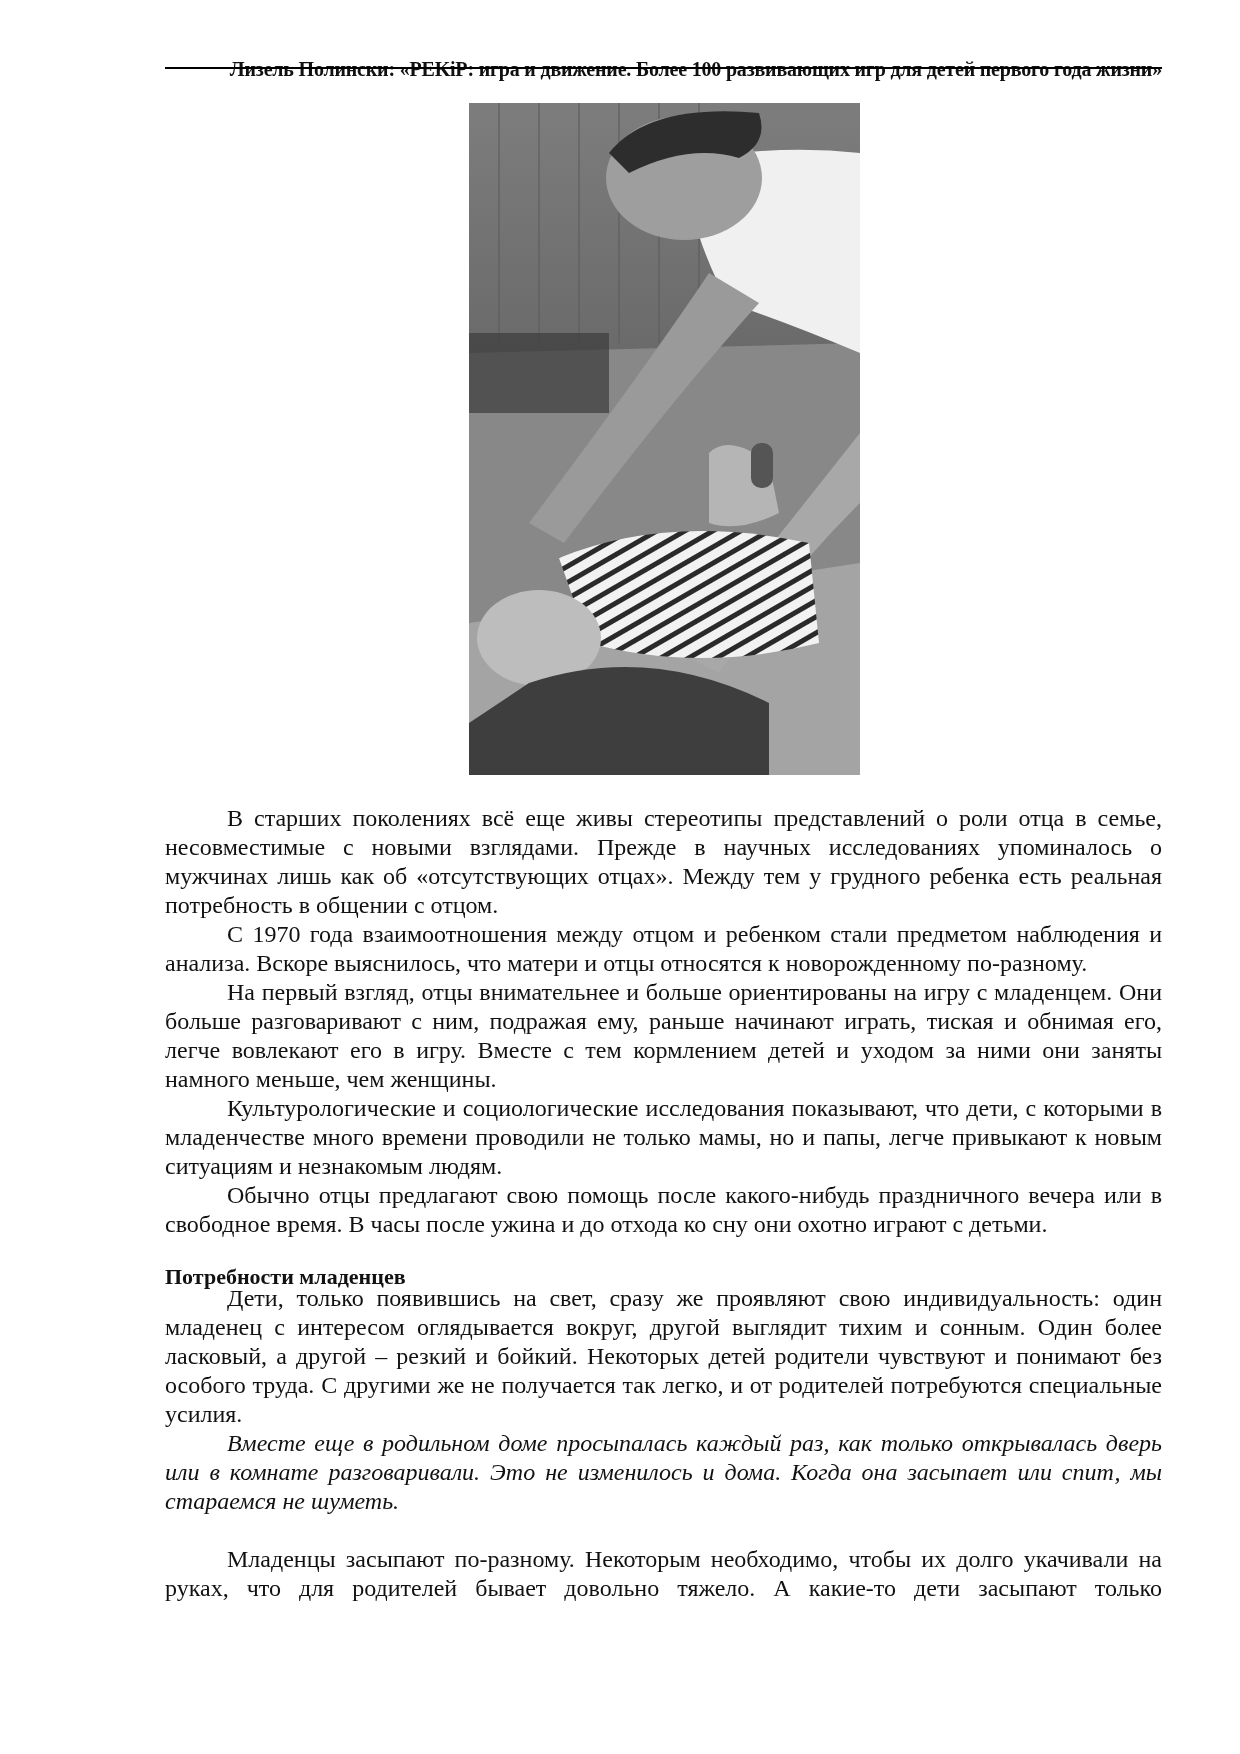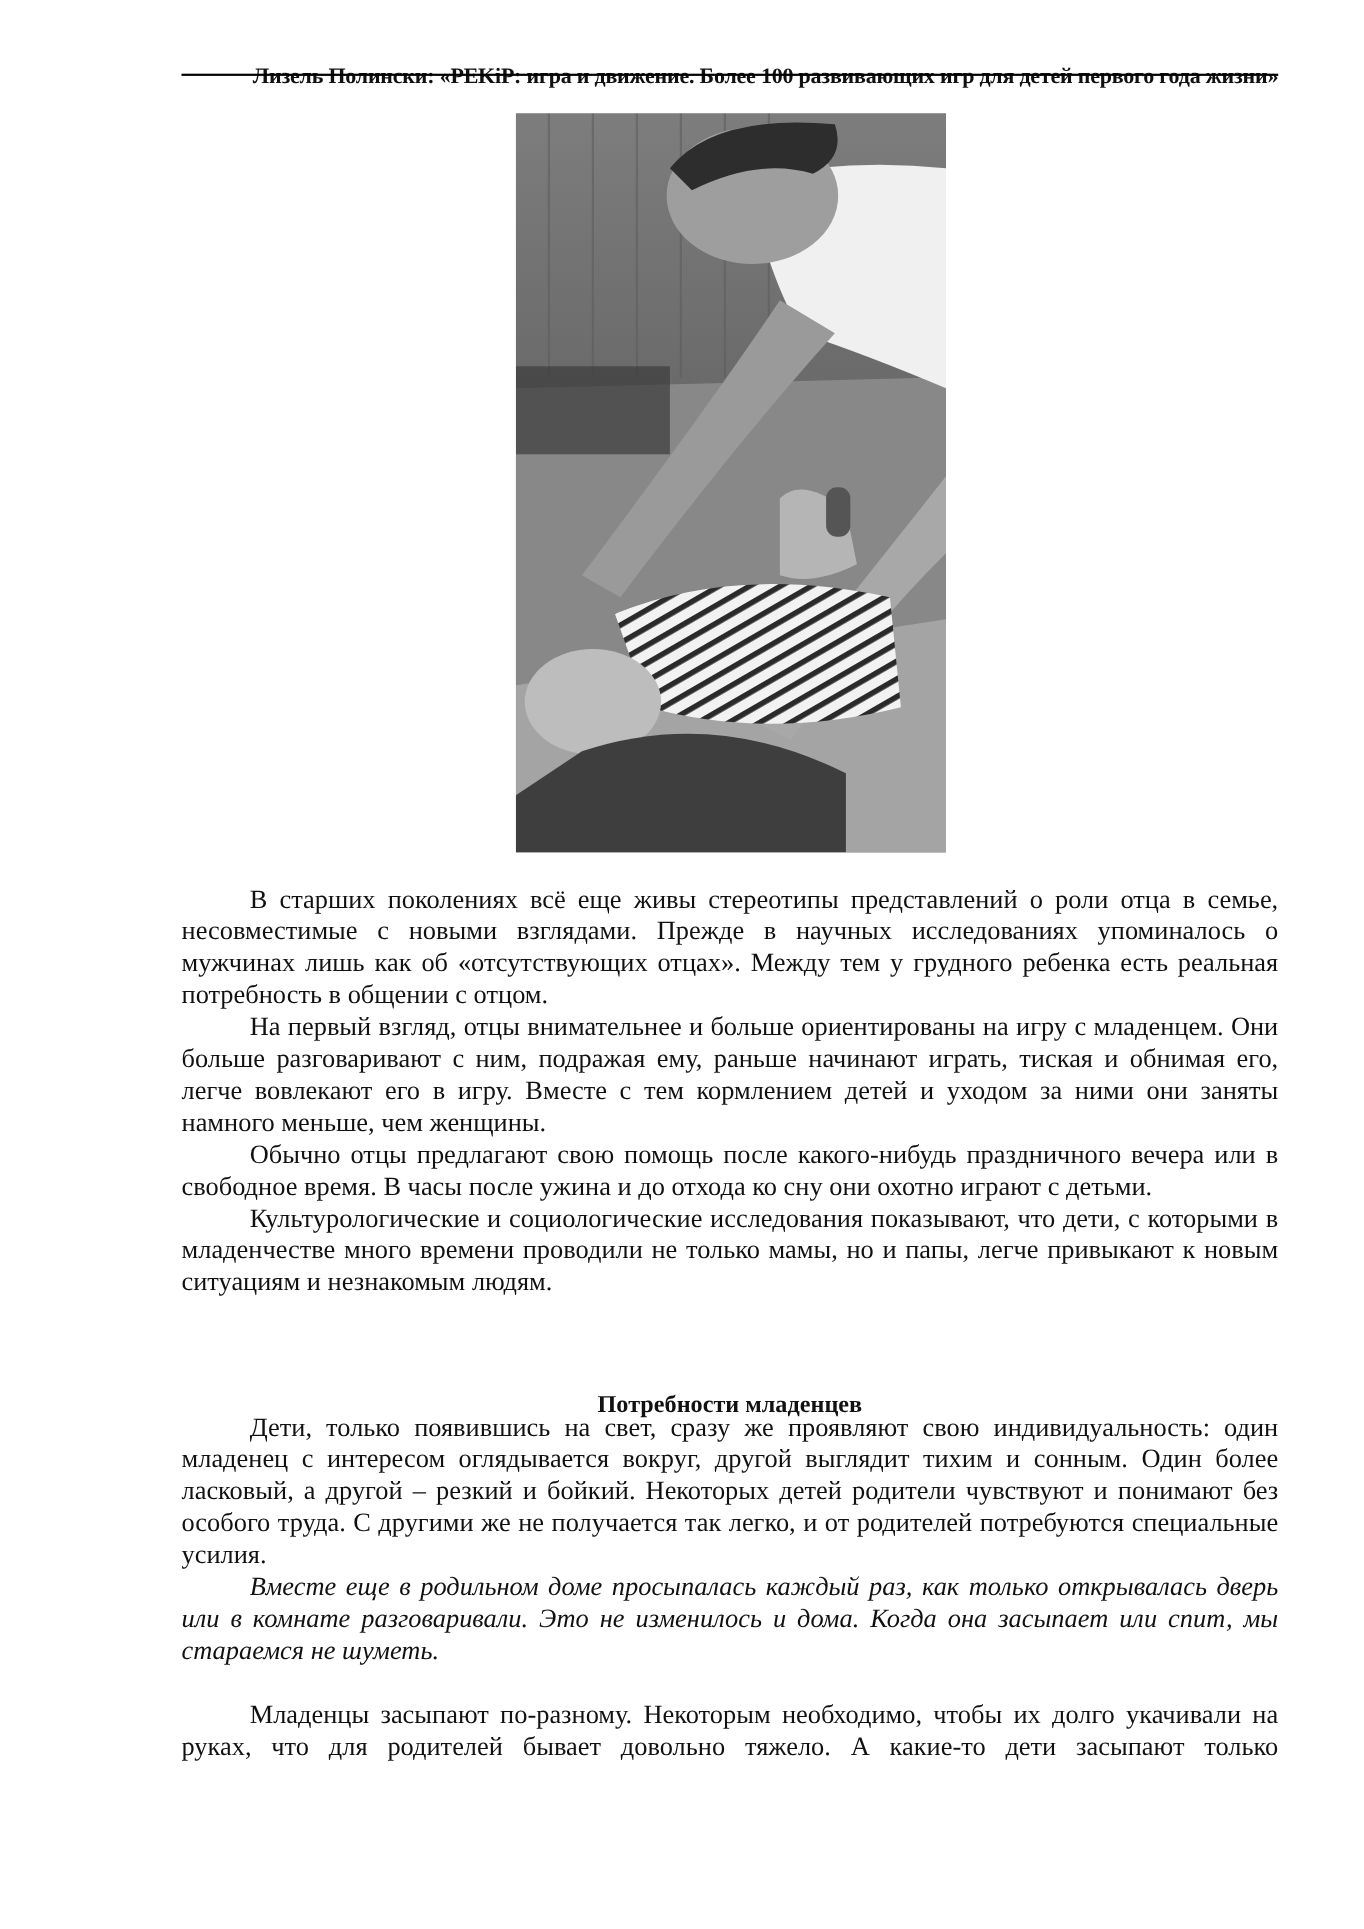--- a/index.html
+++ b/index.html
@@ -7,21 +7,21 @@
          font-family: "Liberation Serif", "DejaVu Serif", serif; color: #111; }
   .running-header { position: absolute; left: 165px; top: 56px; width: 997px;
          font-weight: bold; font-size: 20px; line-height: 26px; white-space: nowrap;
          letter-spacing: -0.2px; text-align: right; }
   .header-rule { position: absolute; left: 165px; top: 67px; width: 997px; height: 2px; background: #000; }
   .photo { position: absolute; left: 469px; top: 103px; width: 391px; height: 672px; overflow: hidden; background: #8a8a8a; }
   .text-block { position: absolute; left: 165px; width: 997px; font-size: 24px; line-height: 29px; }
   .text-block p { margin: 0; text-indent: 62px; text-align: justify; }
   .text-block p.italic { font-style: italic; }
   .section-heading { position: absolute; left: 165px; width: 997px; top: 1262px;
-         text-align: center; font-weight: bold; font-size: 22px; line-height: 30px; margin: 0; }
+         font-weight: bold; font-size: 22px; line-height: 30px; margin: 0; }
 </style>
 </head>
 <body>
 
 <div class="running-header">Лизель Полински: «PEKiP: игра и движение. Более 100 развивающих игр для детей первого года жизни»</div>
 <div class="header-rule"></div>
 
 <div class="photo" title="Черно-белая фотография: молодой мужчина в белой футболке склонился над младенцем в полосатой одежде, лежащим на одеяле">
   <svg width="391" height="672" viewBox="0 0 391 672" xmlns="http://www.w3.org/2000/svg">
     <defs>
@@ -64,23 +64,24 @@
     <path d="M90,455 Q200,410 340,440 L350,540 Q230,570 120,540 Z" fill="url(#stripes)"></path>
 
     <ellipse cx="70" cy="535" rx="62" ry="48" fill="#bdbdbd"></ellipse>
 
     <path d="M60,580 Q180,540 300,600 L300,672 L0,672 L0,620 Z" fill="#3e3e3e"></path>
   </svg>
 </div>
 
 <div class="text-block" style="top: 804px;">
   <p>В старших поколениях всё еще живы стереотипы представлений о роли отца в семье, несовместимые с новыми взглядами. Прежде в научных исследованиях упоминалось о мужчинах лишь как об «отсутствующих отцах». Между тем у грудного ребенка есть реальная потребность в общении с отцом.</p>
+  <p>С 1970 года взаимоотношения между отцом и ребенком стали предметом наблюдения и анализа. Вскоре выяснилось, что матери и отцы относятся к новорожденному по-разному.</p>
   <p>На первый взгляд, отцы внимательнее и больше ориентированы на игру с младенцем. Они больше разговаривают с ним, подражая ему, раньше начинают играть, тиская и обнимая его, легче вовлекают его в игру. Вместе с тем кормлением детей и уходом за ними они заняты намного меньше, чем женщины.</p>
+  <p>Культурологические и социологические исследования показывают, что дети, с которыми в младенчестве много времени проводили не только мамы, но и папы, легче привыкают к новым ситуациям и незнакомым людям.</p>
   <p>Обычно отцы предлагают свою помощь после какого-нибудь праздничного вечера или в свободное время. В часы после ужина и до отхода ко сну они охотно играют с детьми.</p>
-  <p>Культурологические и социологические исследования показывают, что дети, с которыми в младенчестве много времени проводили не только мамы, но и папы, легче привыкают к новым ситуациям и незнакомым людям.</p>
 </div>
 
 <h2 class="section-heading">Потребности младенцев</h2>
 
 <div class="text-block" style="top: 1284px;">
   <p>Дети, только появившись на свет, сразу же проявляют свою индивидуальность: один младенец с интересом оглядывается вокруг, другой выглядит тихим и сонным. Один более ласковый, а другой – резкий и бойкий. Некоторых детей родители чувствуют и понимают без особого труда. С другими же не получается так легко, и от родителей потребуются специальные усилия.</p>
   <p class="italic">Вместе еще в родильном доме просыпалась каждый раз, как только открывалась дверь или в комнате разговаривали. Это не изменилось и дома. Когда она засыпает или спит, мы стараемся не шуметь.</p>
   <p style="text-align-last: justify; margin-top: 29px;">Младенцы засыпают по-разному. Некоторым необходимо, чтобы их долго укачивали на руках, что для родителей бывает довольно тяжело. А какие-то дети засыпают только</p>
 </div>
 

